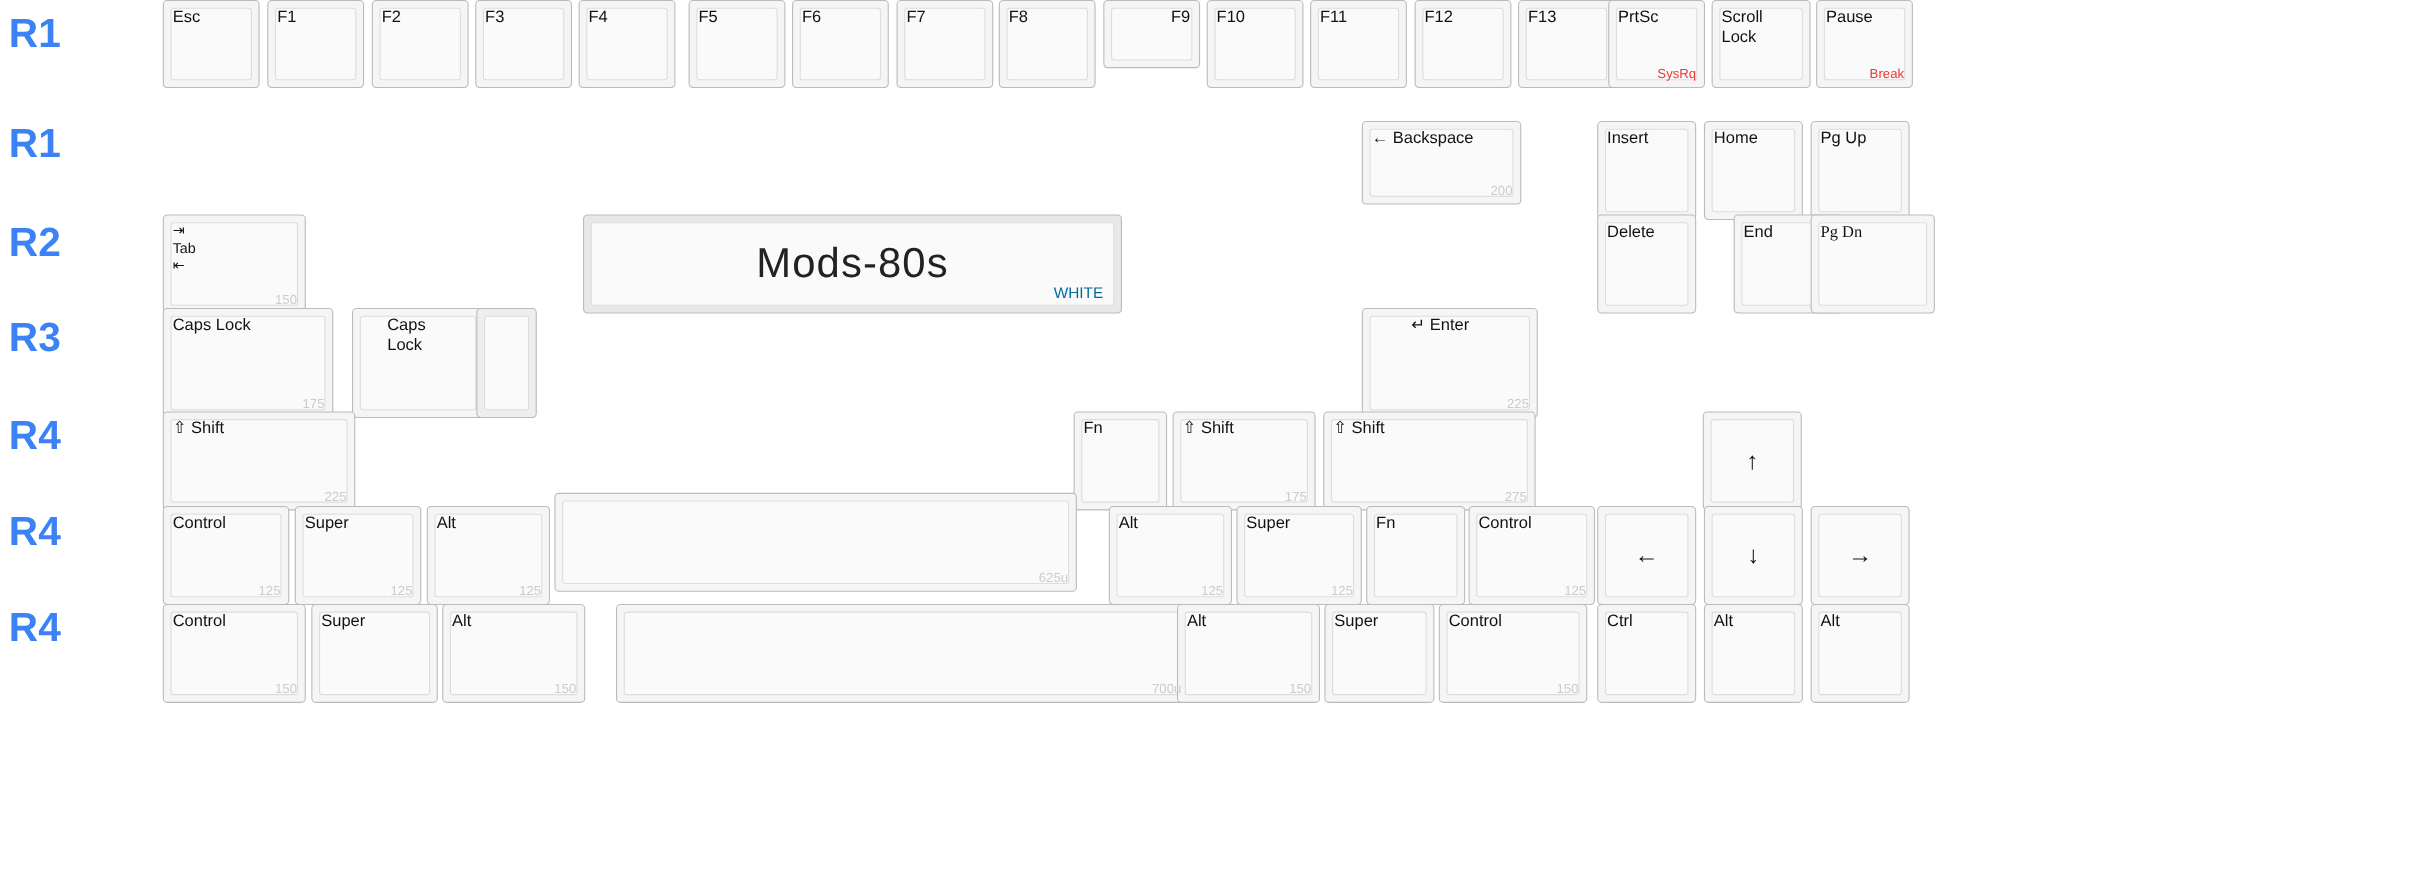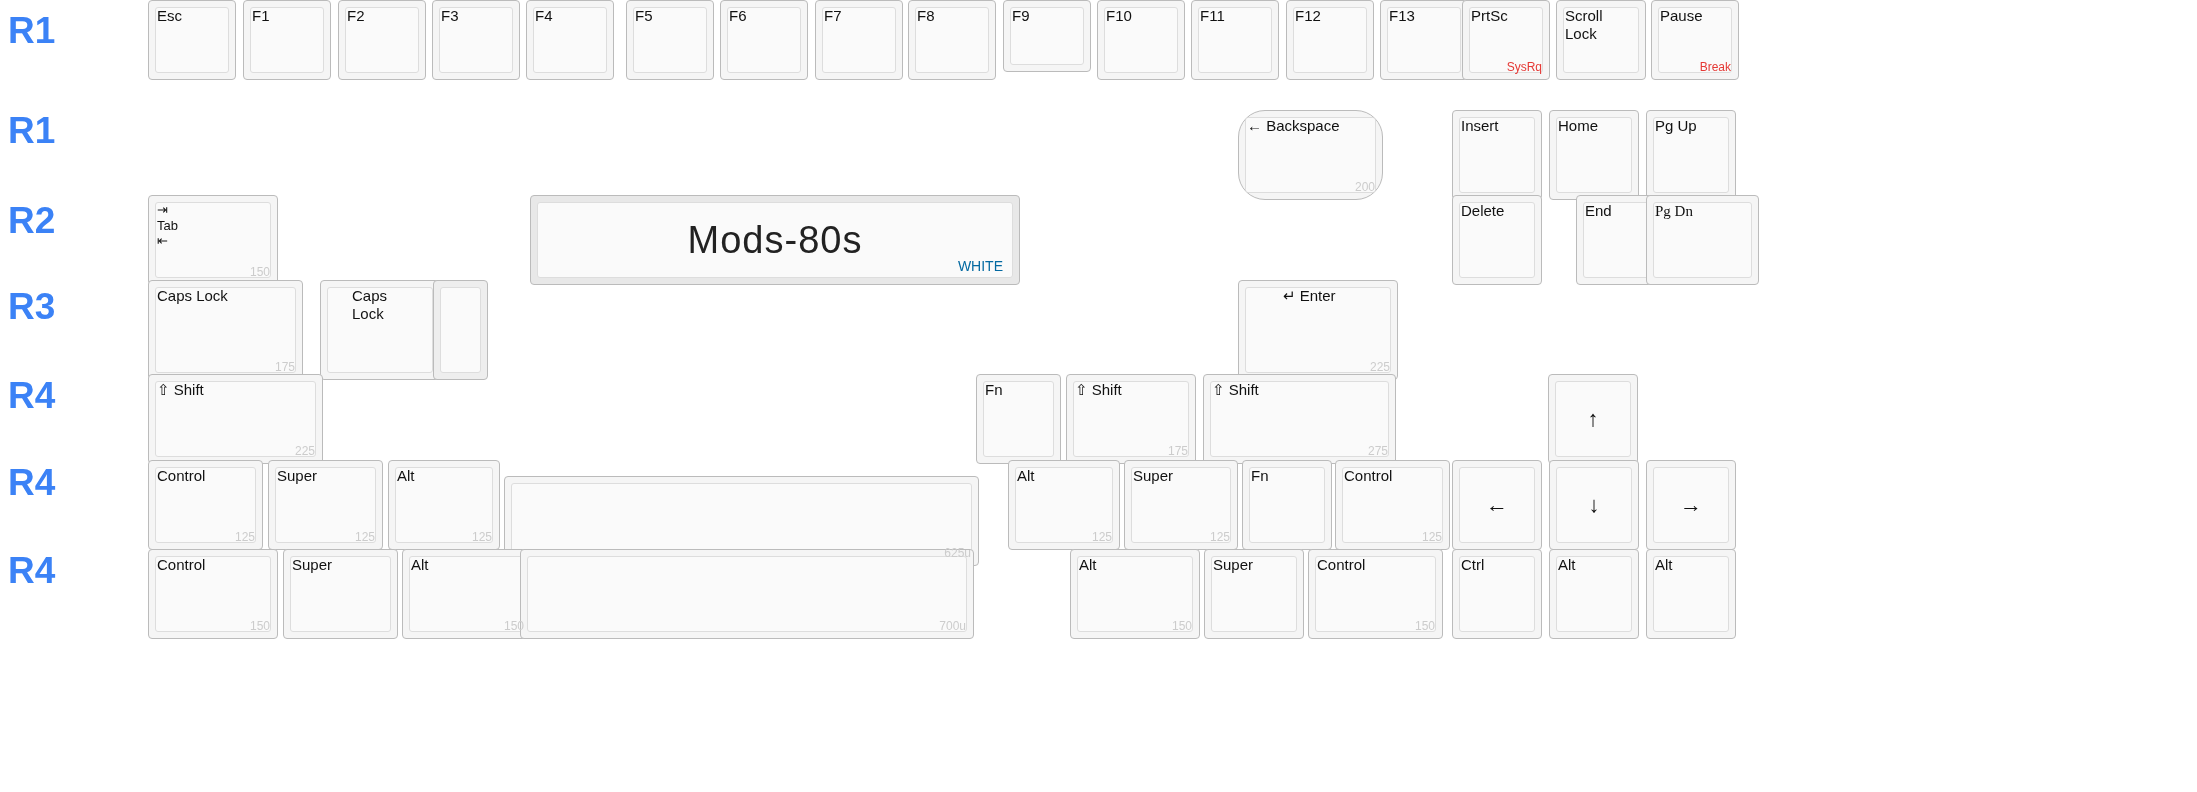--- a/index.html
+++ b/index.html
@@ -139,21 +139,21 @@
   <div class="key" style="left:815px;top:0px;width:88px;height:80px;">
     <div class="key-inner"></div>
     <span class="key-label">F7</span>
   </div>
 
   <div class="key" style="left:908px;top:0px;width:88px;height:80px;text-align:right;">
     <div class="key-inner"></div>
     <span class="key-label">F8</span>
   </div>
 
-  <div class="key" style="left:1003px;top:0px;width:88px;height:72px;">
+  <div class="key" style="left:1003px;top:0px;width:88px;height:62px;align-items:flex-end;">
     <div class="key-inner"></div>
     <span class="key-label">F9</span>
   </div>
 
   <div class="key" style="left:1097px;top:0px;width:88px;height:80px;">
     <div class="key-inner"></div>
     <span class="key-label">F10</span>
   </div>
 
   <div class="key" style="left:1191px;top:0px;width:88px;height:80px;">
@@ -184,21 +184,21 @@
   </div>
 
   <div class="key" style="left:1651px;top:0px;width:88px;height:80px;">
     <div class="key-inner"></div>
     <span class="key-label">Pause</span>
     <span class="red-label">Break</span>
   </div>
 
   <div class="row-label" style="top:110px; left:8px;">R1</div>
 
-  <div class="key" style="left:1238px;top:110px;width:145px;height:90px;border-radius:27px;">
+  <div class="key" style="left:1238px;top:110px;width:145px;height:76px;">
     <div class="key-inner"></div>
     <span class="key-label">← Backspace</span>
     <span class="key-sub">200</span>
   </div>
 
   <div class="key" style="left:1549px;top:110px;width:90px;height:90px;">
     <div class="key-inner"></div>
     <span class="key-label">Home</span>
   </div>
 
@@ -308,21 +308,21 @@
     <span class="key-label">Super</span>
     <span class="key-sub">125</span>
   </div>
 
   <div class="key" style="left:388px;top:460px;width:112px;height:90px;">
     <div class="key-inner"></div>
     <span class="key-label">Alt</span>
     <span class="key-sub">125</span>
   </div>
 
-  <div class="key" style="left:504px;top:476px;width:475px;height:90px;">
+  <div class="key" style="left:504px;top:448px;width:475px;height:90px;">
     <div class="key-inner"></div>
     <span class="key-sub">625u</span>
   </div>
 
   <div class="key" style="left:1008px;top:460px;width:112px;height:90px;">
     <div class="key-inner"></div>
     <span class="key-label">Alt</span>
     <span class="key-sub">125</span>
   </div>
 
@@ -370,21 +370,21 @@
     <div class="key-inner"></div>
     <span class="key-label">Super</span>
   </div>
 
   <div class="key" style="left:402px;top:549px;width:130px;height:90px;">
     <div class="key-inner"></div>
     <span class="key-label">Alt</span>
     <span class="key-sub">150</span>
   </div>
 
-  <div class="key" style="left:520px;top:549px;width:454px;height:90px;">
+  <div class="key" style="left:560px;top:549px;width:522px;height:90px;">
     <div class="key-inner"></div>
     <span class="key-sub">700u</span>
   </div>
 
   <div class="key" style="left:1070px;top:549px;width:130px;height:90px;">
     <div class="key-inner"></div>
     <span class="key-label">Alt</span>
     <span class="key-sub">150</span>
   </div>
 

